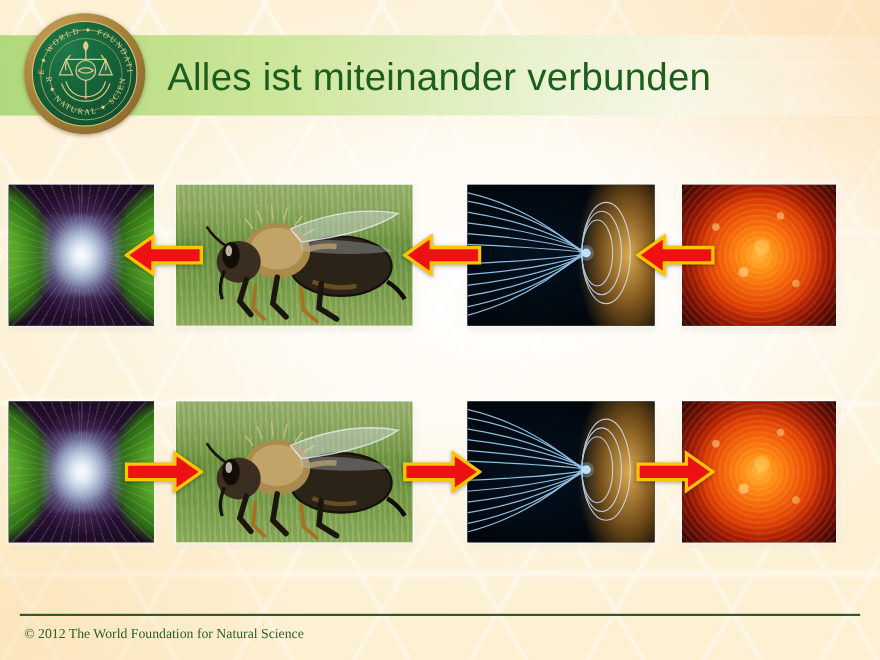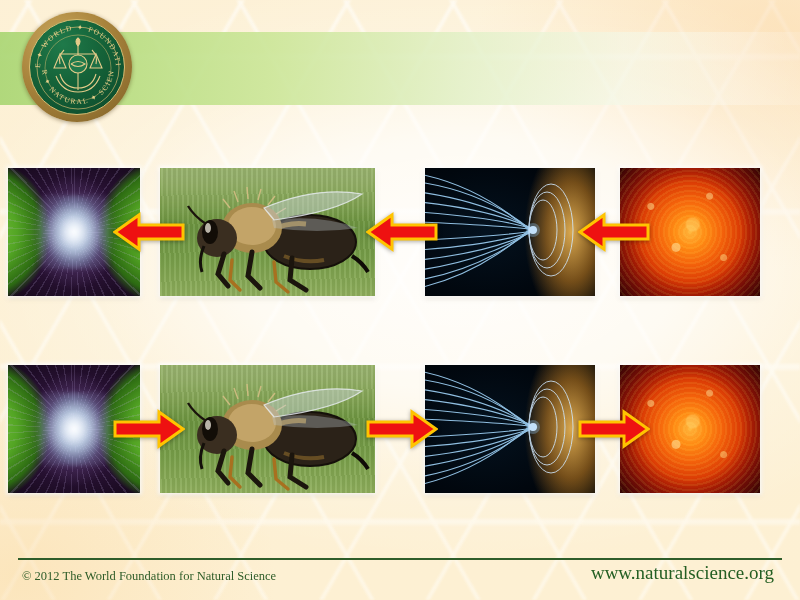--- a/index.html
+++ b/index.html
@@ -226,20 +226,21 @@
 </head>
 <body>
 
 <div id="slide">
 
   <div class="hc-base"></div>
   <div class="hc-pattern"></div>
   <div class="hc-tint"></div>
 
   <div class="header-band"></div>
+  <div class="slide-title">Alles ist miteinander verbunden</div>
 
   <div class="logo">
     <div class="logo-inner">
       <svg viewBox="0 0 96 96" width="96" height="96" aria-hidden="true">
         <defs>
           <path id="arcTop" d="M 10,48 A 38,38 0 0 1 86,48"></path>
           <path id="arcBot" d="M 12,48 A 36,36 0 0 0 84,48"></path>
         </defs>
         <circle cx="48" cy="48" r="41" fill="none" stroke="#d8bd73" stroke-width="0.8" opacity="0.85"></circle>
         <circle cx="48" cy="48" r="33" fill="none" stroke="#d8bd73" stroke-width="0.7" opacity="0.7"></circle>
@@ -431,15 +432,14 @@
     </svg>
   </div>
   <div class="arrow" style="left:578px; top:409px;">
     <svg width="72" height="40" viewBox="0 0 72 40">
       <polygon points="70,20 46,3 46,13 2,13 2,27 46,27 46,37" fill="#ee1111" stroke="#ffc400" stroke-width="3"></polygon>
     </svg>
   </div>
 
   <div class="footer-rule"></div>
   <div class="copyright">© 2012 The World Foundation for Natural Science</div>
-  <div class="site-url">www.naturalscience.org</div>
 
 </div>
 
 </body></html>

